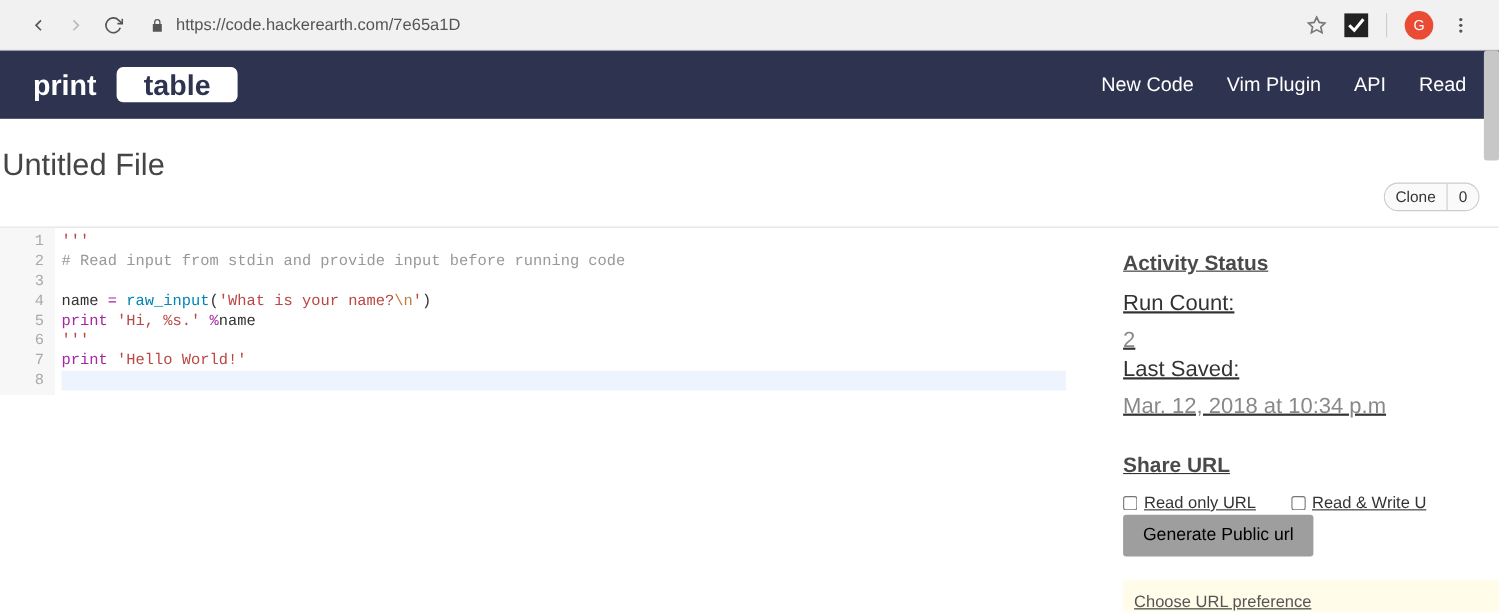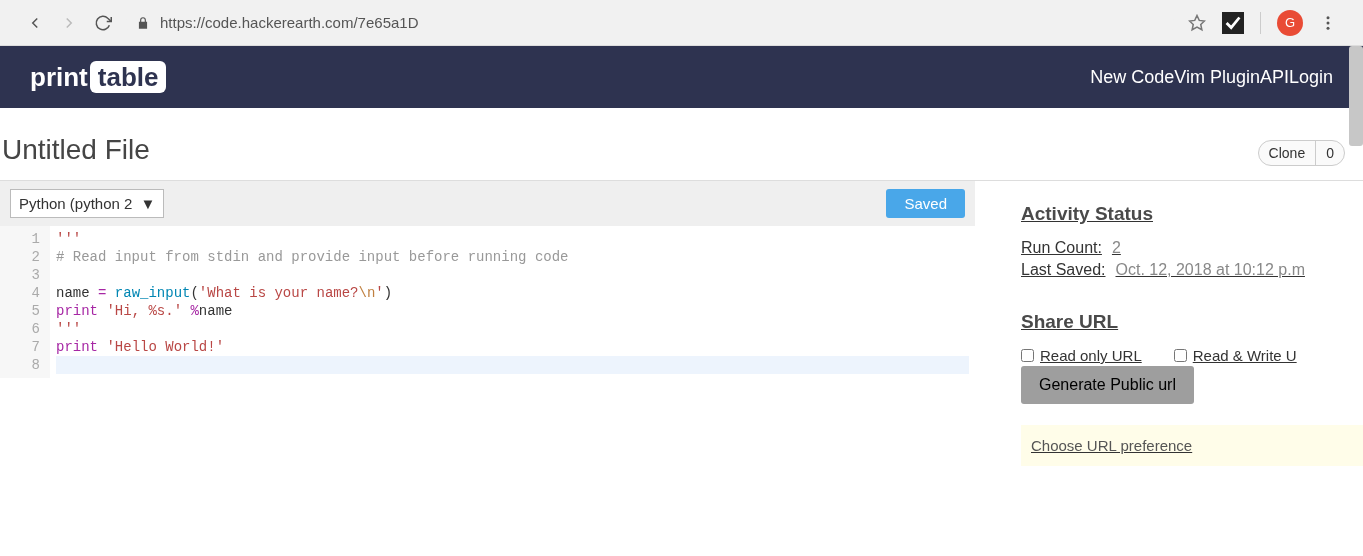--- a/index.html
+++ b/index.html
@@ -13,26 +13,26 @@
 .addr { flex:1; margin:0 14px; height:30px; background:#f1f1f1; border-radius:15px; display:flex; align-items:center; padding:0 10px; color:#555; font-size:15px; }
 .addr .lock { margin-right:10px; color:#555; }
 .chrome .right-icons { display:flex; align-items:center; gap:16px; }
 .chrome .right-icons .divider { width:1px; height:22px; background:#ccc; }
 .avatar { width:26px; height:26px; border-radius:50%; background:#e94b35; color:#fff; display:flex; align-items:center; justify-content:center; font-size:13px; }
 .star { color:#777; }
 
 
 .topbar { height:62px; background:#2e3350; color:#fff; display:flex; align-items:center; padding:0 30px; }
 .logo { font-size:26px; font-weight:bold; }
-.logo .box { background:#fff; color:#2e3350; padding:1px 8px; border-radius:6px; margin-left:2px; }
-.topbar .nav { margin-left:auto; display:flex; font-size:18px; }
+.logo .box { background:#fff; color:#2e3350; padding:1px 25px; border-radius:6px; margin-left:18px; }
+.topbar .nav { margin-left:auto; display:flex; gap:30px; font-size:18px; }
 .topbar .nav span { cursor:pointer; }
 
 
-.title-row { display:flex; align-items:flex-end; padding:26px 0 14px 0; border-bottom:1px solid #ddd; }
+.title-row { display:flex; align-items:flex-start; padding:26px 0 14px 0; border-bottom:1px solid #ddd;flex-direction:column; }
 .file-title { font-size:28px; color:#454545; margin-left:2px; }
 .clone { margin-left:auto; margin-right:18px; border:1px solid #ccc; background:#fafafa; border-radius:13px; display:flex; overflow:hidden; font-size:14px; }
 .clone .lbl { padding:4px 10px; }
 .clone .cnt { border-left:1px solid #ccc; padding:4px 10px; }
 
 
 .main { display:flex; }
 .editor-col { width:975px; }
 .side-col { flex:1; padding:22px 0 0 46px;text-decoration:underline; }
 
@@ -50,21 +50,21 @@
 .code .cursor-row { background:#edf4fd; }
 .tok-str  { color:#b94745; }
 .tok-cmt  { color:#999; }
 .tok-kw   { color:#a626a4; }
 .tok-fn   { color:#0086b3; }
 .tok-op   { color:#333; }
 .tok-esc  { color:#c08040; }
 
 
 .side-col h3 { font-size:19px; color:#4a4a4a; margin-bottom:14px; }
-.kv { display:flex; gap:10px; font-size:16px; color:#444; margin-bottom:4px; }
+.kv { display:flex; gap:10px; font-size:20px; color:#444; margin-bottom:4px;flex-direction:column; }
 .kv .k { color:#333; }
 .kv .v { color:#888; }
 .share-sec { margin-top:32px; }
 .share-opts { display:flex; gap:32px; font-size:15px; margin:2px 0; }
 .share-opts label { display:flex; gap:6px; align-items:center; white-space:nowrap; }
 .gen-btn { background:#9e9e9e; color:#000000; border:none; padding:10px 18px; font-size:16px; border-radius:3px; cursor:pointer; }
 .notice { background:#fffde9; padding:12px 10px; margin-top:21px; color:#555; font-size:15px; }
 
 
 .vscroll { position:absolute; top:46px; right:0; width:14px; height:100px; background:#c7c7c7; border-radius:3px; }
@@ -126,41 +126,34 @@
 </div>
 
 <div class="topbar">
   <div class="logo">
     <span>print</span><span class="box">table</span>
   </div>
   <div class="nav">
     <span>New Code</span>
     <span>Vim Plugin</span>
     <span>API</span>
-    <span>Login</span>
+    <span>Read</span>
   </div>
 </div>
 
 <div class="title-row">
   <div class="file-title">Untitled File</div>
   <div class="clone">
     <span class="lbl">Clone</span>
     <span class="cnt">0</span>
   </div>
 </div>
 
 <div class="main">
   <div class="editor-col">
-    <div class="lang-bar">
-      <div class="lang-select">
-        <span>Python (python 2</span>
-        <span>▼</span>
-      </div>
-      <div class="saved">Saved</div>
-    </div>
     <div class="editor">
       <div class="gutter" id="gutter">
           <div>1</div>
           <div>2</div>
           <div>3</div>
           <div>4</div>
           <div>5</div>
           <div>6</div>
           <div>7</div>
           <div>8</div>
@@ -170,21 +163,21 @@
   </div>
 
   <div class="side-col">
     <h3>Activity Status</h3>
     <div class="kv">
       <span class="k">Run Count:</span>
       <span class="v">2</span>
     </div>
     <div class="kv">
       <span class="k">Last Saved:</span>
-      <span class="v">Oct. 12, 2018 at 10:12 p.m</span>
+      <span class="v">Mar. 12, 2018 at 10:34 p.m</span>
     </div>
 
     <div class="share-sec">
       <h3>Share URL</h3>
       <div class="share-opts">
         <label>
           <input type="checkbox" style="">
           <span>Read only URL</span>
         </label>
         <label>

